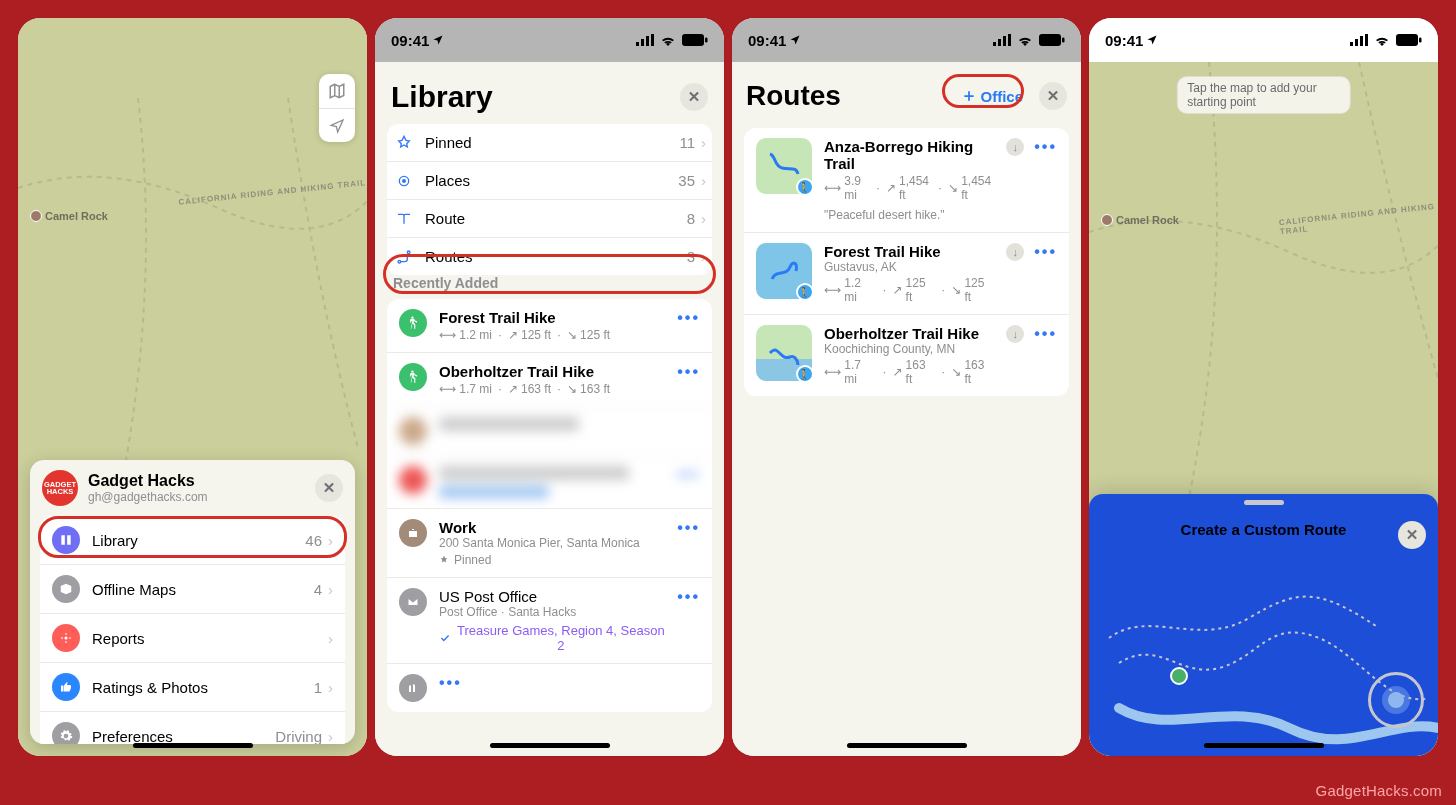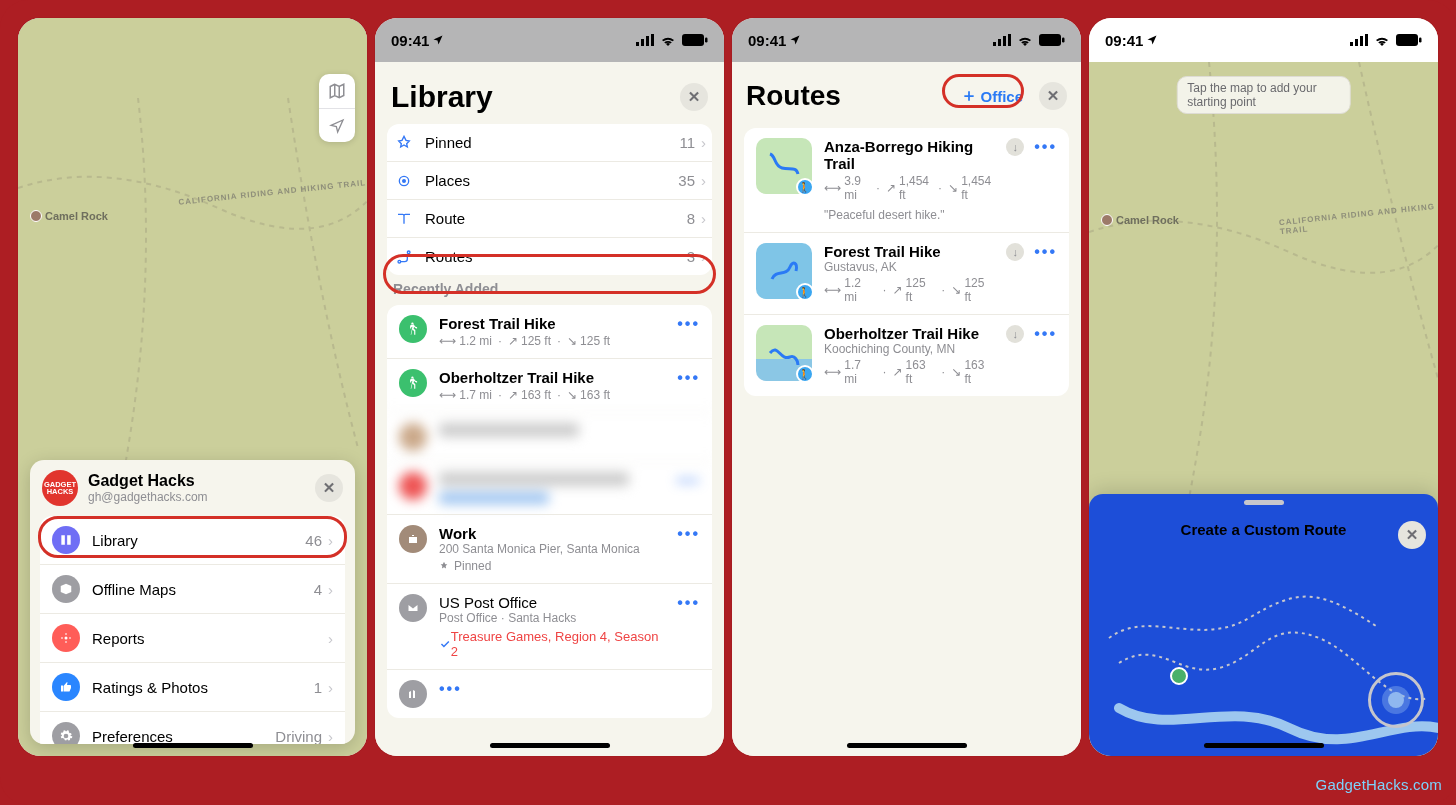--- a/index.html
+++ b/index.html
@@ -1,18 +1,18 @@
 <!DOCTYPE html>
 <html><head>
 <meta charset="utf-8">
 <style>
   * { box-sizing: border-box; margin: 0; padding: 0; font-family: -apple-system, "SF Pro Text", "Helvetica Neue", Arial, sans-serif; }
   body { background:#ad1e23; width:1456px; height:805px; overflow:hidden; }
   .stage { position:absolute; inset:0; background:#ad1e23; border-radius:28px; }
-  .watermark { position:absolute; right:14px; bottom:12px; color:#7dd3fc; font-size:15px; letter-spacing:.2px; }
+  .watermark { position:absolute; right:14px; bottom:6px; color:#fca5a5; font-size:15px; letter-spacing:.2px; }
   .phones { display:flex; gap:8px; padding:18px 18px 28px 18px; }
   .phone { position:relative; width:352px; height:738px; background:#f8f6ef; border-radius:22px; overflow:hidden; box-shadow:0 0 0 1px rgba(0,0,0,.04); }
   .phone-gray-top .statusbar { background:#b5b5b6; }
   .phone4 .statusbar { background:#fff; }
   .statusbar { height:44px; display:flex; align-items:center; justify-content:space-between; padding:0 16px; font-weight:600; font-size:15px; color:#000; }
   .statusbar .time { display:flex; align-items:center; gap:3px; }
   .status-icons { display:flex; align-items:center; gap:6px; }
   .home-indicator { position:absolute; bottom:8px; left:50%; transform:translateX(-50%); width:120px; height:5px; background:#000; border-radius:3px; }
   .map-bg { position:absolute; inset:0; background:#cbcf9b; }
   .map-controls { position:absolute; top:56px; right:12px; width:36px; background:#fff; border-radius:10px; box-shadow:0 1px 6px rgba(0,0,0,.15); overflow:hidden; display:flex; flex-direction:column; }
@@ -48,30 +48,30 @@
   .profile-header { display:flex; align-items:center; padding:10px 12px; }
   .avatar-red { width:36px; height:36px; border-radius:50%; background:#e1352d; display:flex; align-items:center; justify-content:center; color:#fff; font-size:7.5px; font-weight:700; text-align:center; line-height:1; flex:none; }
   
   .lib-title { font-size:30px; font-weight:700; }
   .lib-head { display:flex; align-items:center; justify-content:space-between; padding:18px 16px 10px; }
   .lib-cats { margin:0 12px; }
   .lib-cat { display:flex; align-items:center; padding:10px 6px; }
   .lib-cat + .lib-cat { border-top:1px solid #eceae3; }
   .cat-icon { width:22px; display:flex; justify-content:center; color:#3478f6; }
   .cat-label { margin-left:10px; font-size:15px; }
-  .section-title { font-size:14px; color:#8e8e93; font-weight:600; padding:6px 18px 8px; }
+  .section-title { font-size:14px; color:#8e8e93; font-weight:600; padding:0 18px 8px; }
   .recent-list { margin:0 12px; background:#fff; border-radius:12px; overflow:hidden; }
   .recent-item { display:flex; align-items:flex-start; padding:10px 12px; gap:12px; position:relative; }
   .recent-item + .recent-item { border-top:1px solid #eceae3; }
   .more-dots { color:#3478f6; font-weight:700; letter-spacing:2px; font-size:16px; }
   .route-stats { display:flex; align-items:center; gap:6px; color:#8e8e93; font-size:12px; margin-top:2px; }
   .route-stats .seg { display:flex; align-items:center; gap:3px; }
   .blur-row { filter:blur(6px); }
   .pinned-line { display:flex; align-items:center; gap:5px; color:#8e8e93; font-size:12px; margin-top:3px; }
-  .treasure-line { display:flex; align-items:center; color:#ef4444; font-size:13px; margin-top:4px; }
+  .treasure-line { display:flex; align-items:center; gap:6px; color:#8b5cf6; font-size:13px; margin-top:4px;text-align:center; }
   
   .routes-head { display:flex; align-items:center; justify-content:space-between; padding:18px 14px 10px; }
   .routes-title { font-size:28px; font-weight:700; }
   .create-btn { display:flex; align-items:center; gap:4px; color:#2a7af5; font-size:15px; font-weight:600; padding:4px 8px; }
   .routes-card { margin:6px 12px 0; background:#fff; border-radius:12px; overflow:hidden; }
   .route-item { display:flex; align-items:flex-start; padding:10px 12px; gap:12px; }
   .route-item + .route-item { border-top:1px solid #eceae3; }
   .route-thumb { width:56px; height:56px; border-radius:10px; background:#c6e6b8; flex:none; position:relative; display:flex; align-items:center; justify-content:center; }
   .route-thumb.blue { background:#7fc5e7; }
   .route-thumb .trail-path { position:absolute; }

